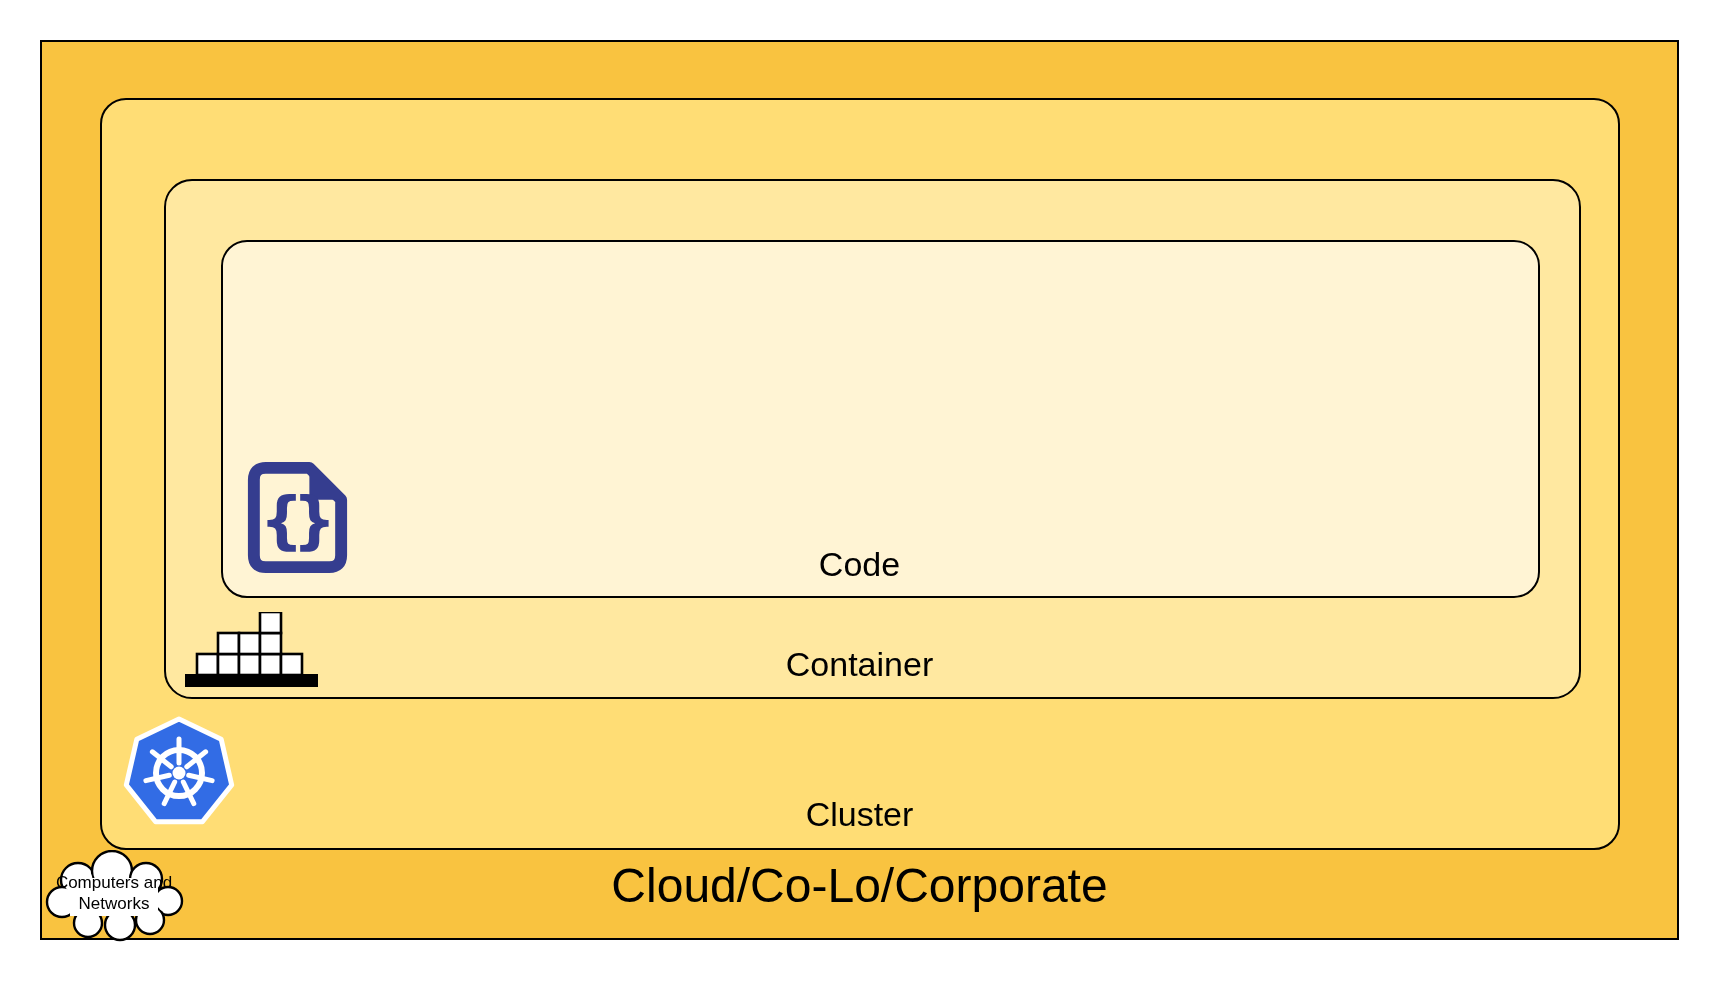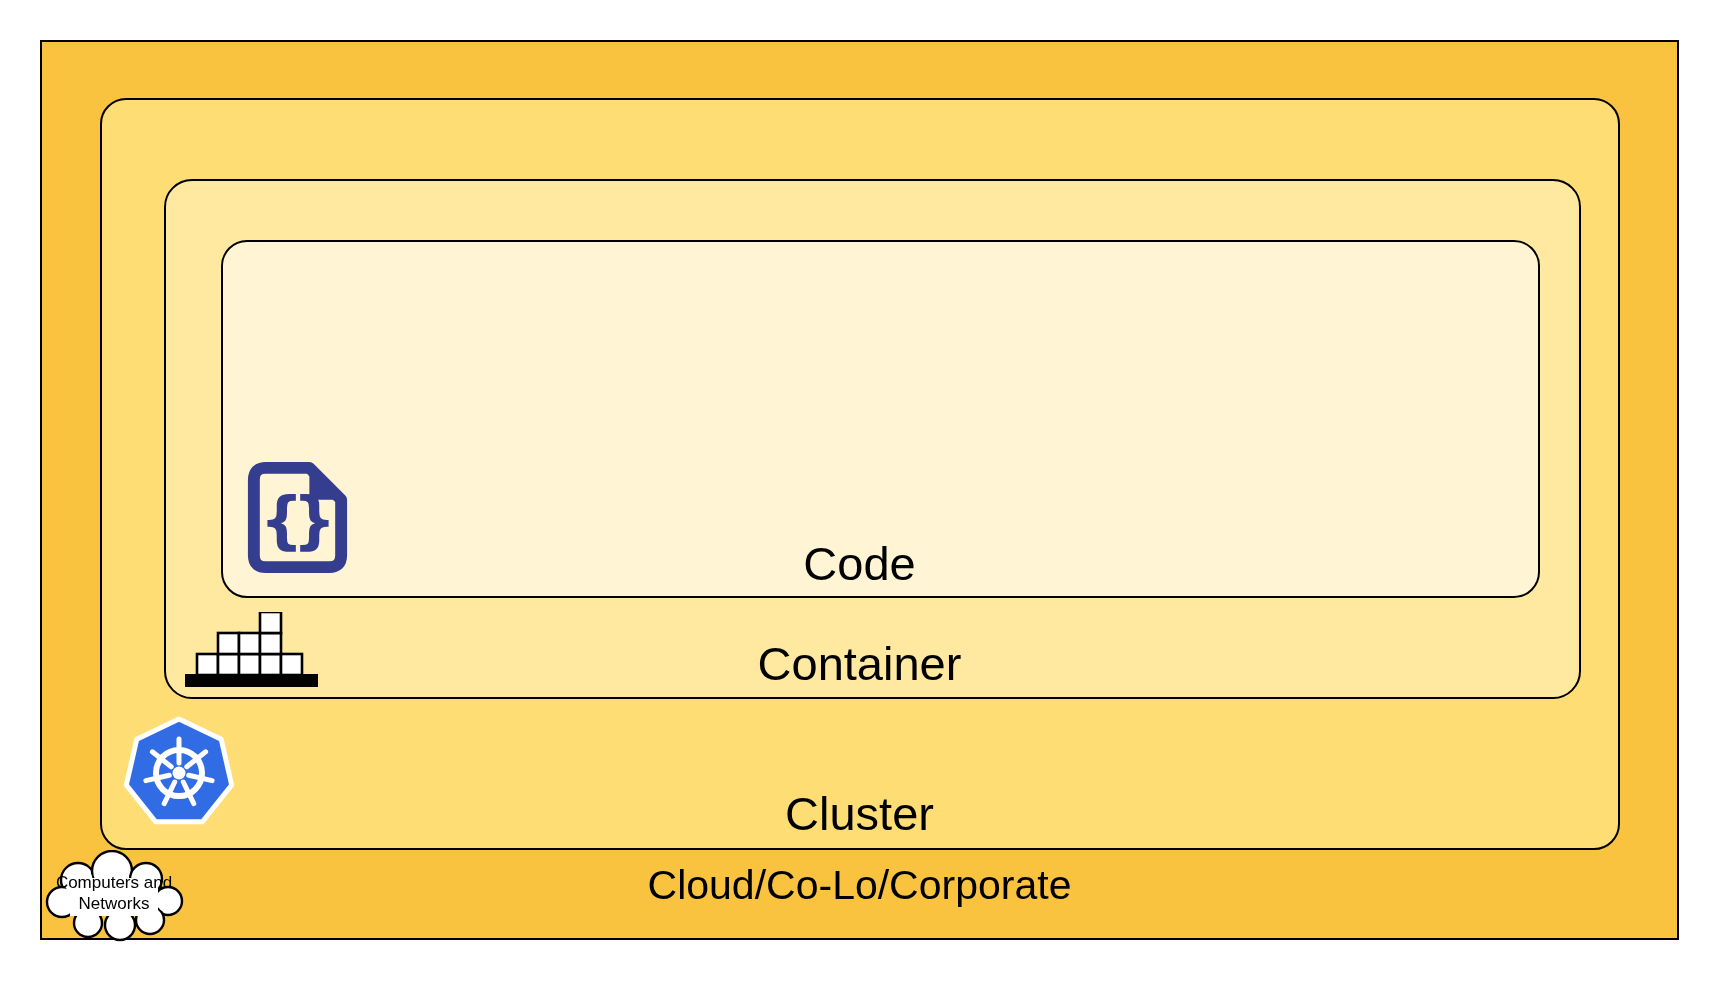--- a/index.html
+++ b/index.html
@@ -7,26 +7,26 @@
     position:relative;width:1720px;height:992px;background:#ffffff;overflow:hidden;
     font-family:"Liberation Sans", sans-serif;color:var(--color-text,#000);
   }
   .layer{position:absolute;box-sizing:border-box;border:2px solid var(--color-border,#000);}
   .layer-datacenter{left:40px;top:40px;width:1639px;height:900px;background:var(--color-datacenter-fill,#F9C340);border-radius:0;}
   .layer-cluster{left:100px;top:98px;width:1520px;height:752px;background:var(--color-cluster-fill,#FFDD75);border-radius:26px;}
   .layer-container{left:164px;top:179px;width:1417px;height:520px;background:var(--color-container-fill,#FFE8A0);border-radius:28px;}
   .layer-code{left:221px;top:240px;width:1319px;height:358px;background:var(--color-code-fill,#FFF4D4);border-radius:26px;}
   .diagram-label{
     position:absolute;left:40px;width:1639px;text-align:center;
-    font-size:47px;line-height:42px;color:var(--color-text,#000);
+    font-size:34px;line-height:42px;color:var(--color-text,#000);
   }
   .label-code{top:543px;}
   .label-container{top:643px;}
   .label-cluster{top:793px;}
-  .label-datacenter{top:866px;font-size:41px;line-height:39px;}
+  .label-datacenter{top:866px;font-size:48px;line-height:39px;}
   .icon-abs{position:absolute;}
   .icon-code{left:238px;top:458px;width:119px;height:119px;}
   .icon-container{left:185px;top:612px;width:134px;height:76px;}
   .icon-k8s{left:118px;top:710px;width:122px;height:126px;}
   .icon-cloud{left:40px;top:850px;width:147px;height:92px;}
   .cloud-text{font-family:"Liberation Sans", sans-serif;font-size:17px;fill:var(--color-text,#000);}
   svg{display:block;}
 </style>
 </head>
 <body>

